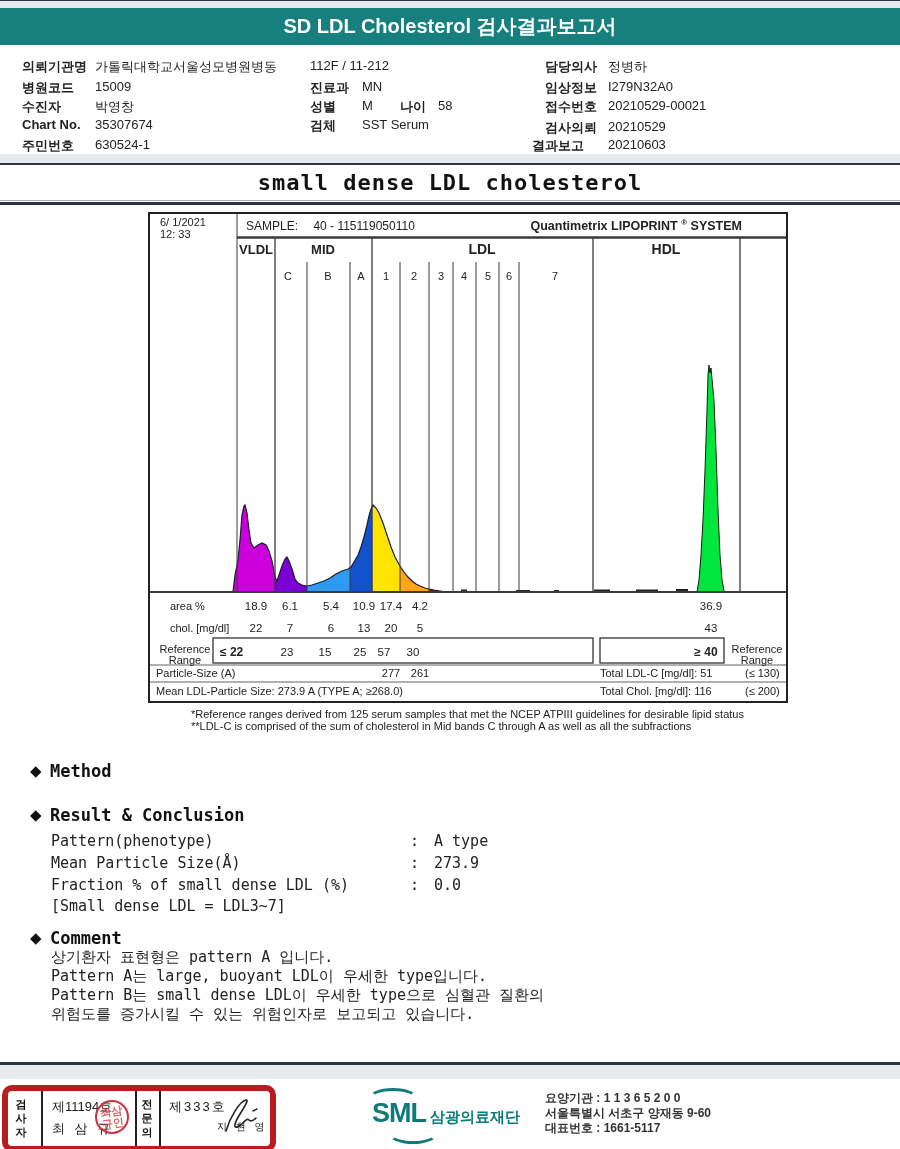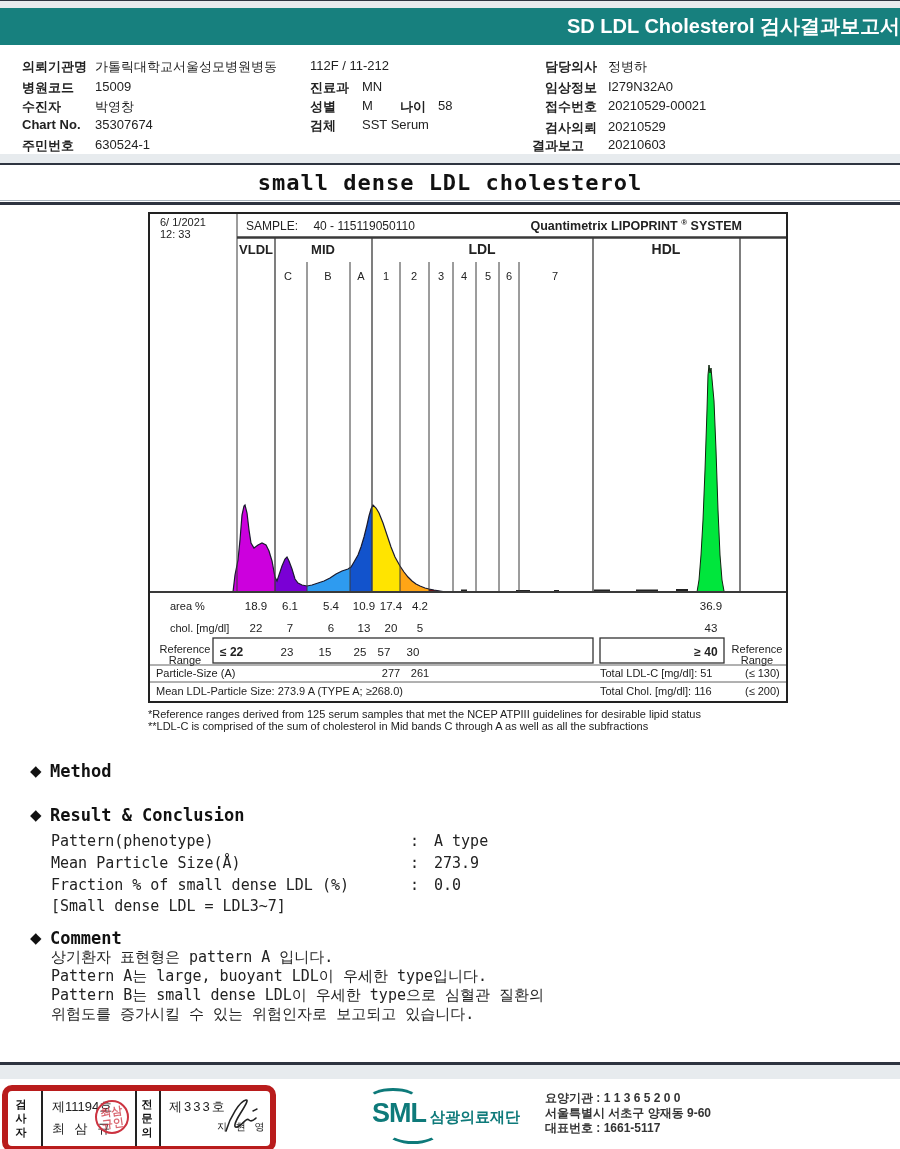--- a/index.html
+++ b/index.html
@@ -9,31 +9,31 @@
   .lbl{font-weight:bold;font-size:13px;color:#222;white-space:nowrap;}
   .val{font-size:13px;color:#222;white-space:nowrap;}
   .strip{background:#e7ebee;}
   .rule-dark{background:#2e3440;}
   .rule-light{background:#aab4bd;}
   .mono{font-family:"DejaVu Sans Mono","DejaVu Sans",sans-serif;}
   .sechead{font-size:17px;font-weight:bold;color:#111;white-space:nowrap;}
   .secbody{font-size:15px;color:#222;white-space:nowrap;}
   .diamond{font-size:15px;color:#111;}
   svg text{font-family:"Liberation Sans",sans-serif;fill:#222;}
-  .fineline{font-size:11px;color:#222;white-space:nowrap;}
+  .fineline{font-size:11px;color:#222;white-space:nowrap;margin-left:43px;}
 </style>
 </head>
 <body>
 
 <div id="page">
 
   <div class="abs rule-dark" style="left:0;top:0;width:900px;height:1px;"></div>
   <div class="abs strip" style="left:0;top:1px;width:900px;height:7px;"></div>
   <div class="abs" style="left:0;top:8px;width:900px;height:37px;background:#17807E;">
-    <div class="abs" style="left:0;top:0;width:900px;height:37px;line-height:37px;text-align:right;color:#fff;font-size:20px;font-weight:bold;">SD LDL Cholesterol 검사결과보고서</div>
+    <div class="abs" style="left:0;top:0;width:900px;height:37px;line-height:37px;text-align:center;color:#fff;font-size:20px;font-weight:bold;">SD LDL Cholesterol 검사결과보고서</div>
   </div>
 
   <div>
 
     <span class="abs lbl" style="left:22px;top:58px;">의뢰기관명</span>
     <span class="abs val" style="left:95px;top:58px;">가톨릭대학교서울성모병원병동</span>
     <span class="abs val" style="left:310px;top:58px;">112F / 11-212</span>
     <span class="abs lbl" style="left:545px;top:58px;">담당의사</span>
     <span class="abs val" style="left:608px;top:58px;">정병하</span>
 

